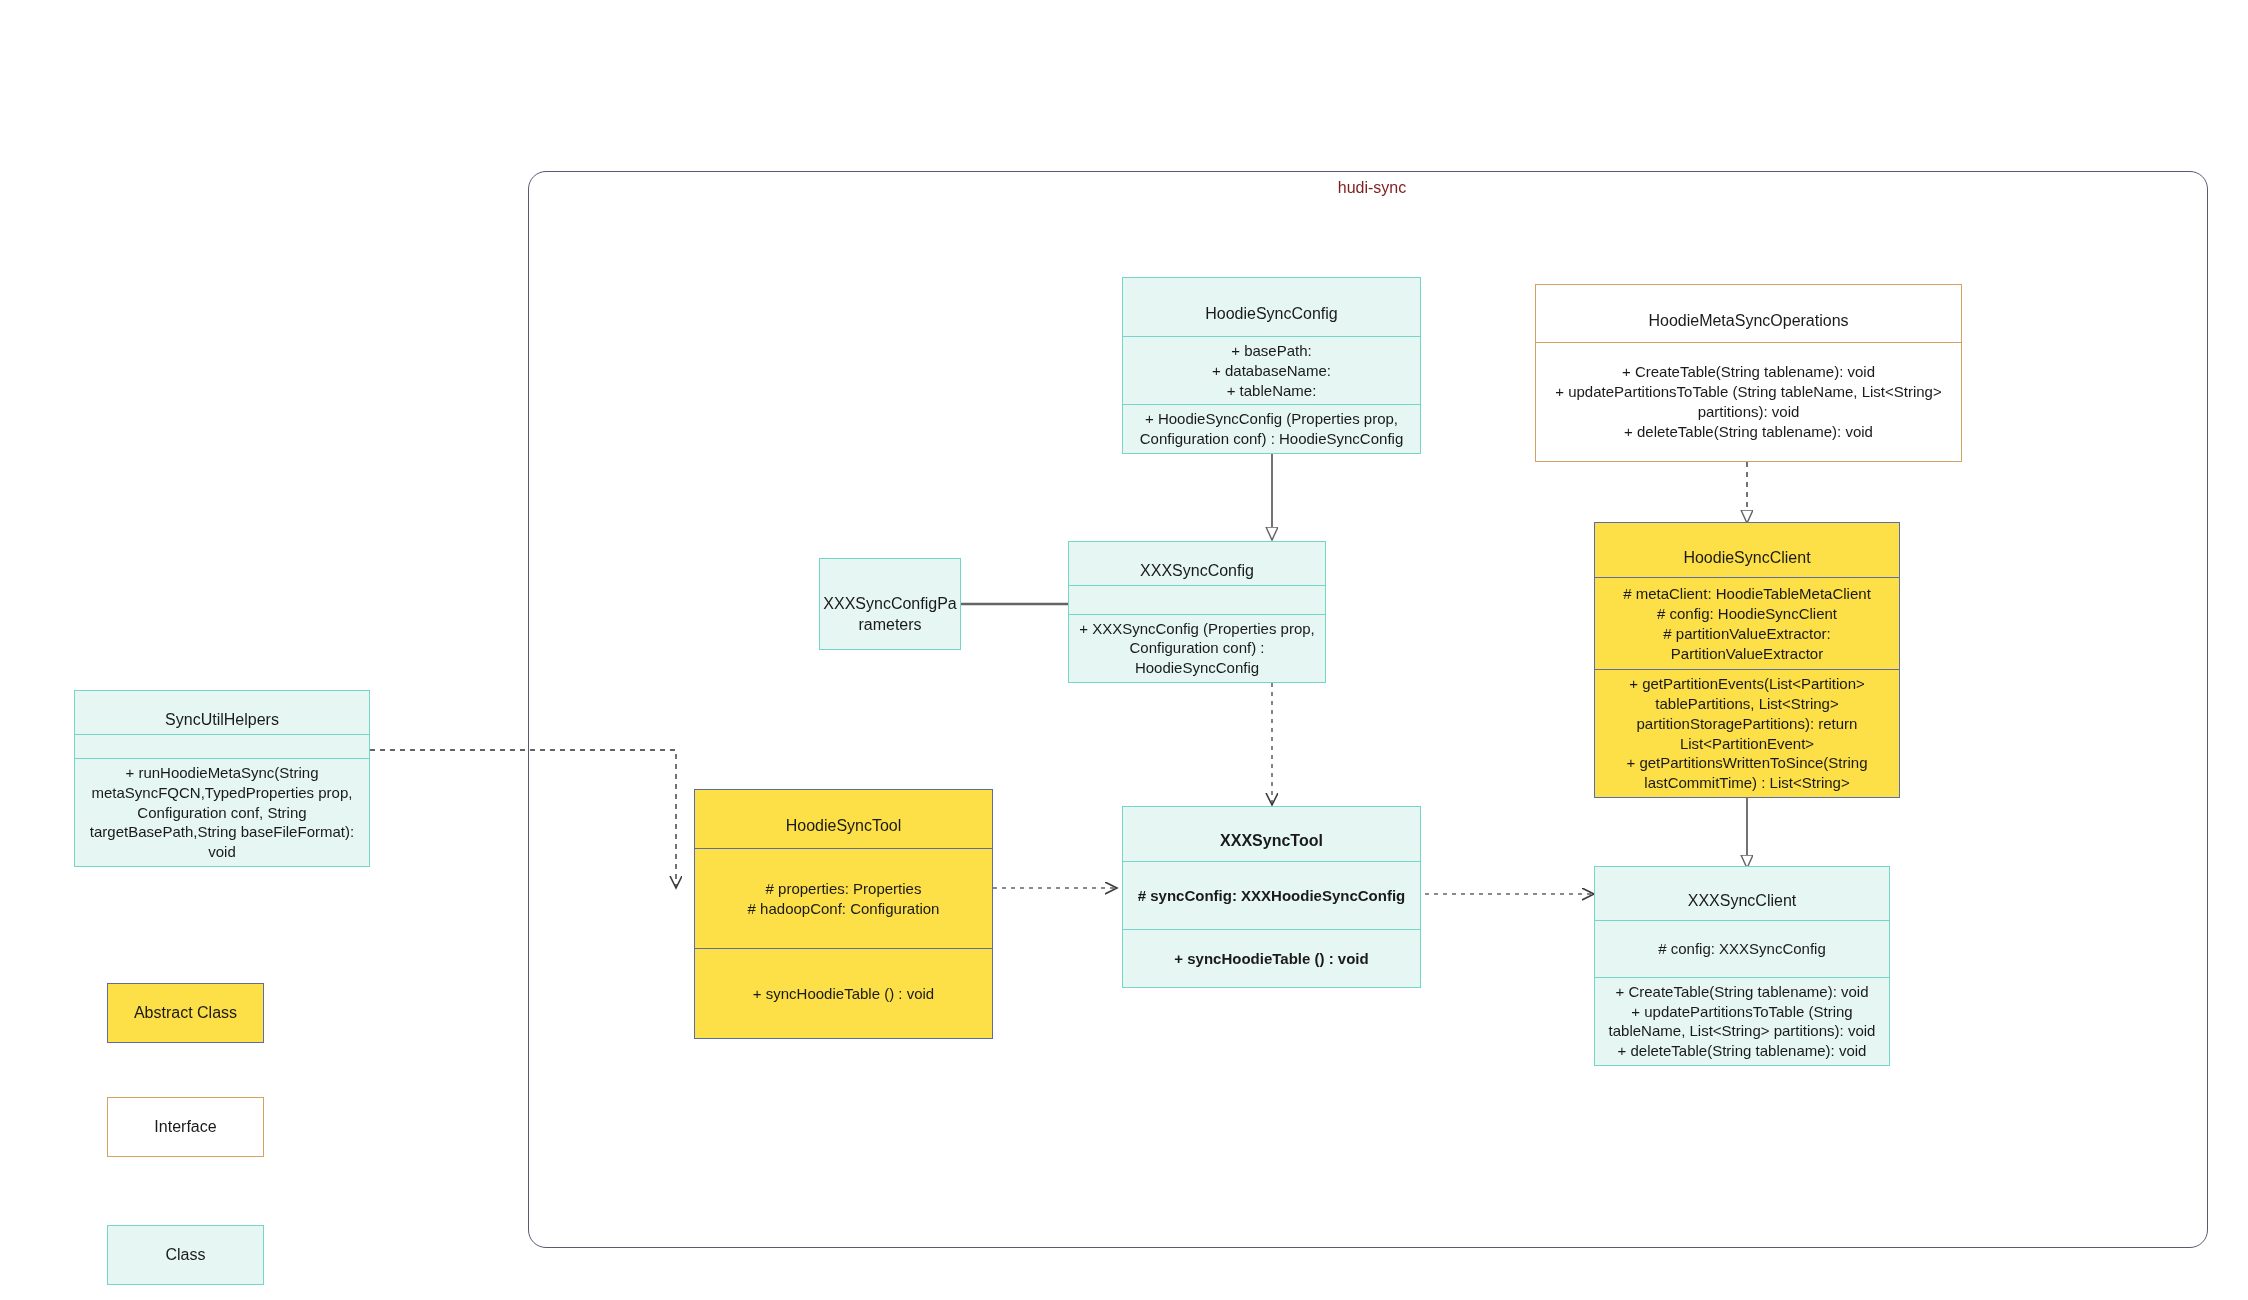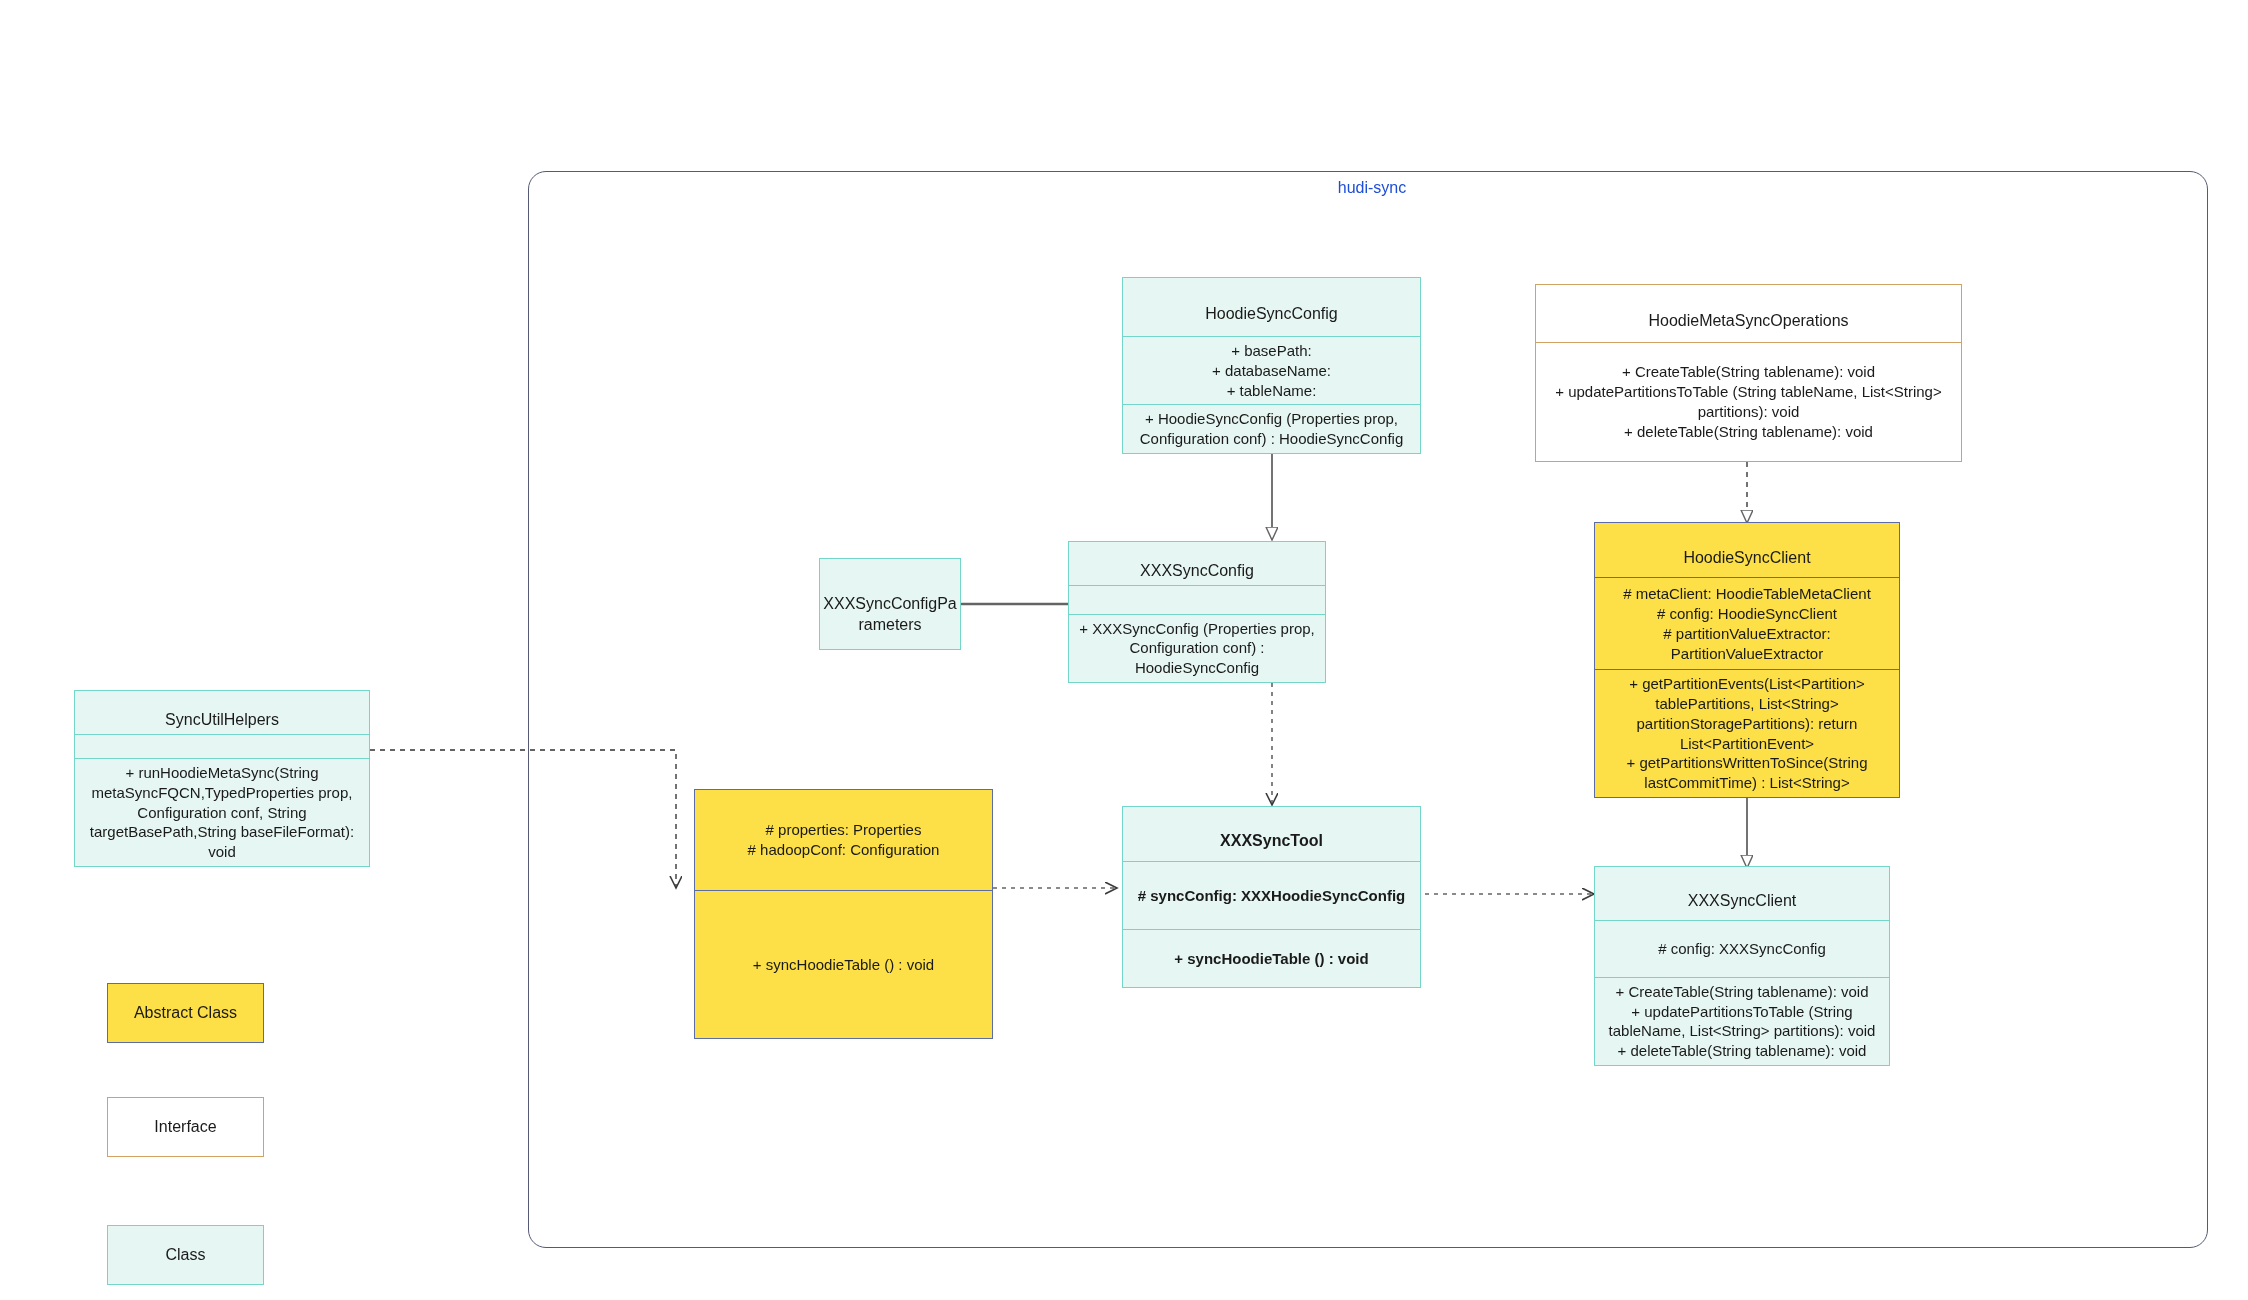--- a/index.html
+++ b/index.html
@@ -24,21 +24,21 @@
   .package {
     position: absolute;
     border: 1.6px solid #565a75;
     border-radius: 18px;
     background: transparent;
   }
   .package-title {
     position: absolute;
     text-align: center;
     font-size: 16px;
-    color: #1d4ed8;
+    color: #7f1d1d;
     white-space: nowrap;
   }
 
   
   .uml {
     position: absolute;
     box-sizing: border-box;
     display: flex;
     flex-direction: column;
   }
@@ -190,20 +190,21 @@
   <div class="uml style-abstract" style="left:1594px; top:522px; width:306px; height:276px;">
     <div class="sec name" style="height:44px;">HoodieSyncClient</div>
     <div class="sec attrs" style="height:101px;">#   metaClient: HoodieTableMetaClient
 #    config: HoodieSyncClient
 #     partitionValueExtractor: PartitionValueExtractor</div>
     <div class="sec ops" style="flex:1;">+    getPartitionEvents(List&lt;Partition&gt; tablePartitions, List&lt;String&gt; partitionStoragePartitions): return List&lt;PartitionEvent&gt;
 +    getPartitionsWrittenToSince(String lastCommitTime) : List&lt;String&gt;</div>
   </div>
 
   <div class="uml style-abstract" style="left:694px; top:789px; width:299px; height:250px;">
+    <div class="sec name" style="height:44px;">HoodieSyncTool</div>
     <div class="sec attrs" style="height:100px;">#    properties: Properties
 #   hadoopConf: Configuration</div>
     <div class="sec ops" style="flex:1;">+    syncHoodieTable () : void</div>
   </div>
 
   <div class="uml style-class" style="left:1122px; top:806px; width:299px; height:182px;font-weight:bold;">
     <div class="sec name" style="height:40px;">XXXSyncTool</div>
     <div class="sec attrs" style="height:68px;">#   syncConfig: XXXHoodieSyncConfig</div>
     <div class="sec ops" style="flex:1;">+   syncHoodieTable () : void</div>
   </div>

